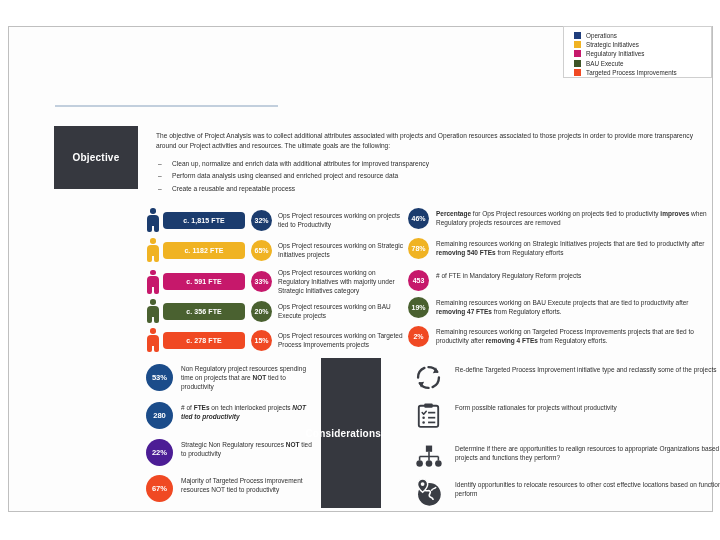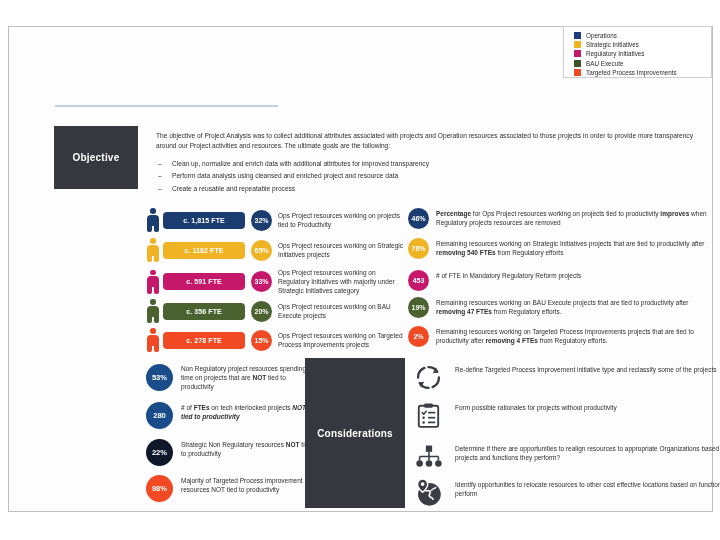--- a/index.html
+++ b/index.html
@@ -209,30 +209,30 @@
   <div id="key-observations">
       <div class="ko-row" style="left: 137px; top: 336px; align-items: center;">
         <div class="circ circ-md" style="background: rgb(27, 76, 138);">53%</div>
         <div class="ko-text">Non Regulatory project resources spending time on projects that are <b>NOT</b> tied to productivity</div>
       </div>
       <div class="ko-row" style="left: 137px; top: 375px;">
         <div class="circ circ-md" style="background: rgb(27, 76, 138);">280</div>
         <div class="ko-text"># of <b>FTEs</b> on tech interlocked projects <i><b>NOT tied to productivity</b></i></div>
       </div>
       <div class="ko-row" style="left: 137px; top: 412px;">
-        <div class="circ circ-md" style="background: #0f172a;">22%</div>
+        <div class="circ circ-md" style="background: #4c1d95;">22%</div>
         <div class="ko-text">Strategic Non Regulatory resources <b>NOT</b> tied to productivity</div>
       </div>
       <div class="ko-row" style="left: 137px; top: 448px;">
-        <div class="circ circ-md" style="background: rgb(240, 73, 35);">98%</div>
+        <div class="circ circ-md" style="background: rgb(240, 73, 35);">67%</div>
         <div class="ko-text">Majority of Targeted Process improvement resources NOT tied to productivity</div>
       </div>
     </div>
 
-  <div class="label-block" style="left:296px;top:331px;width:100px;height:150px;">
+  <div class="label-block" style="left:312px;top:331px;width:60px;height:150px;justify-content:flex-end;">
     <span>Considerations</span>
   </div>
 
   <div id="considerations">
       <div class="cons-row" style="left: 404px; top: 335px;">
         <div class="cons-icon">
           <svg viewBox="0 0 32 32" width="29" height="29">
             <path d="M16 4.5a11.5 11.5 0 0 1 9.7 5.3" fill="none" stroke="#3a3d44" stroke-width="2.6" stroke-linecap="round"></path>
             <path d="M27.5 16a11.5 11.5 0 0 1-7 10.6" fill="none" stroke="#3a3d44" stroke-width="2.6" stroke-linecap="round"></path>
             <path d="M16 27.5A11.5 11.5 0 0 1 6.3 22.2" fill="none" stroke="#3a3d44" stroke-width="2.6" stroke-linecap="round"></path>

